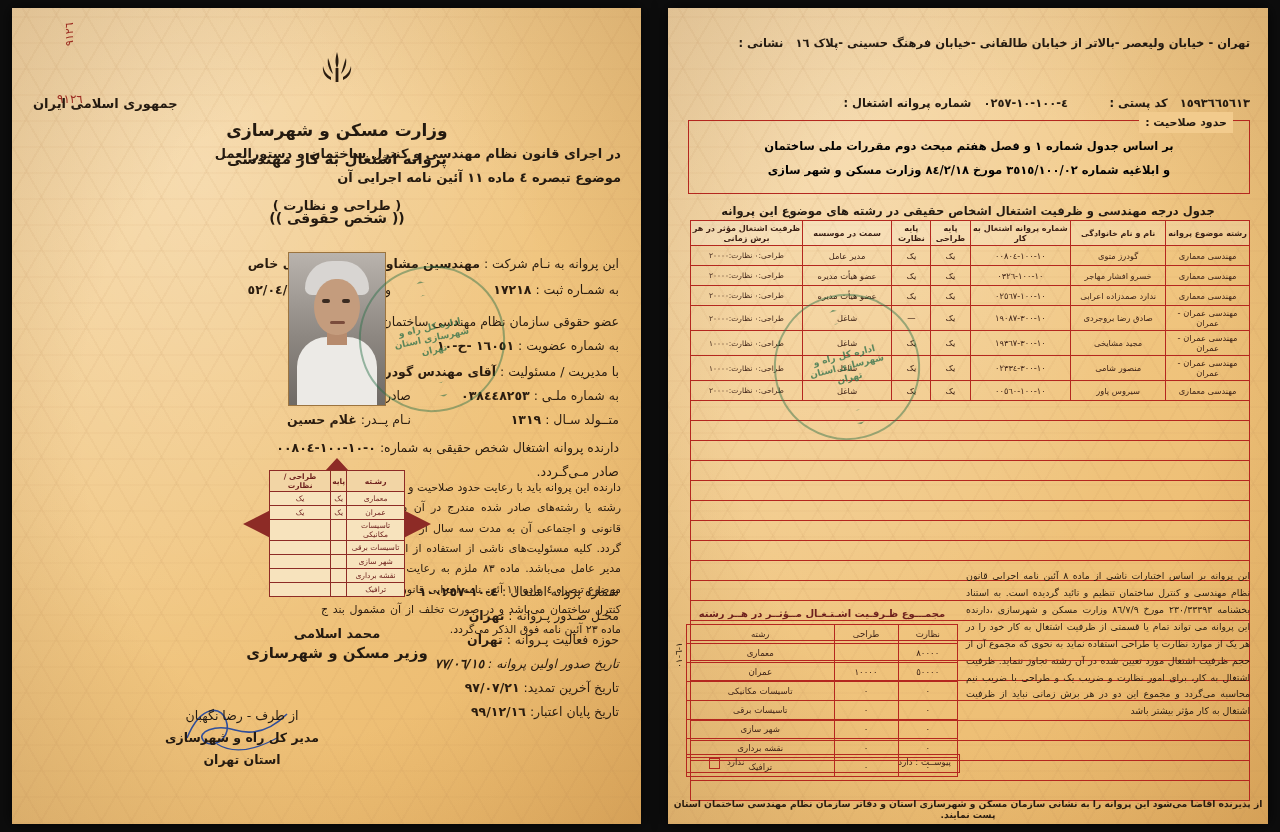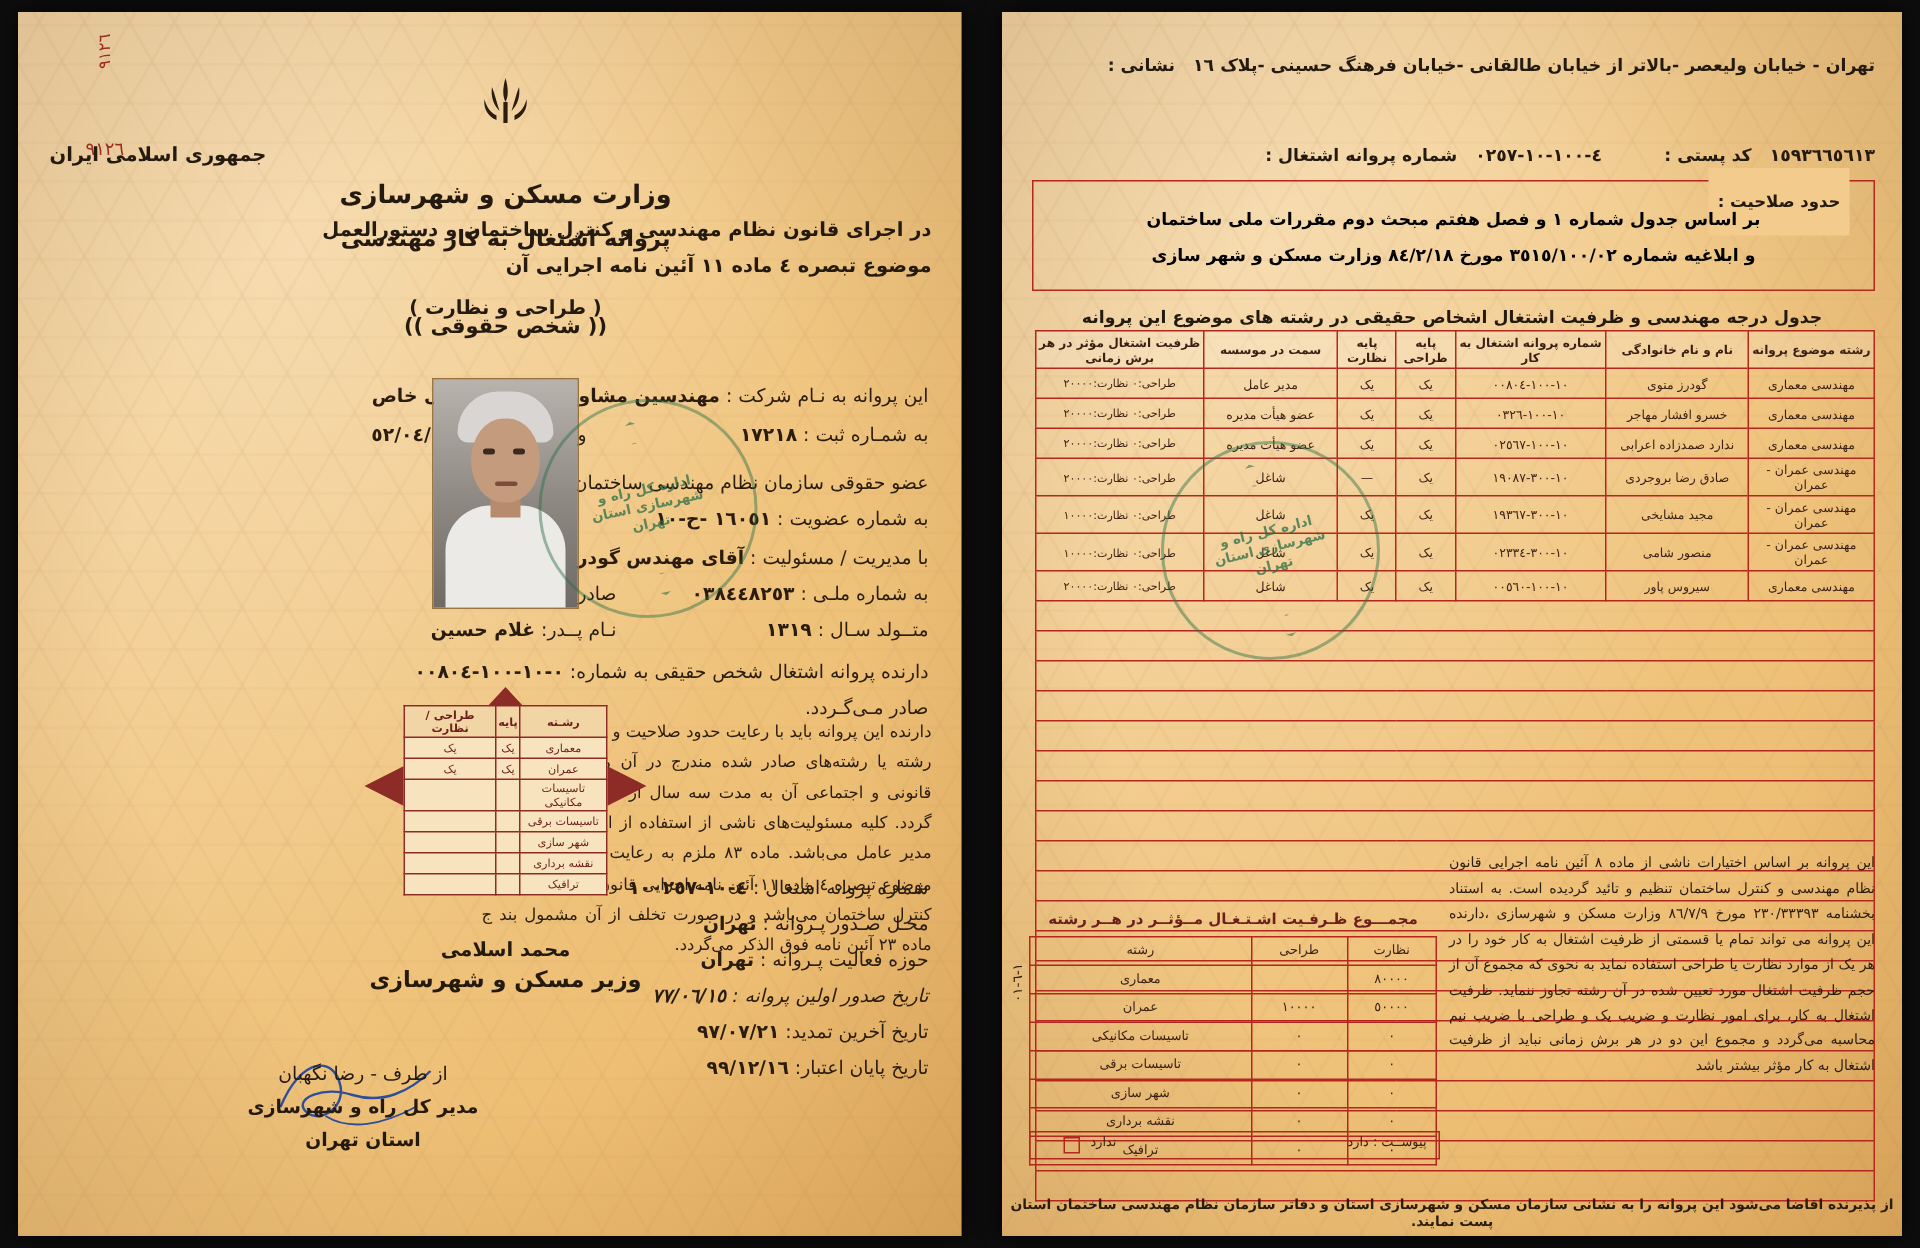--- a/index.html
+++ b/index.html
@@ -110,21 +110,21 @@
   #handnum{position:absolute;top:38px;left:30px;font-size:11px;color:#9c2b20;transform:rotate(-90deg);transform-origin:left top;}
   #handnum2{position:absolute;top:84px;left:24px;font-size:12px;color:#9c2b20;}
 
   
   .rt{position:absolute;color:#241a10;}
   #r-addr{top:28px;right:18px;font-size:11.5px;font-weight:bold;}
   #r-post{top:88px;right:18px;font-size:11.5px;font-weight:bold;}
   #r-permno{top:88px;right:200px;font-size:11.5px;font-weight:bold;}
 
   #scope-box{position:absolute;top:112px;right:18px;width:560px;height:72px;border:1.6px solid #b4271f;}
-  #scope-title{position:absolute;top:-9px;right:16px;background:#f2cb8d;padding:16px 6px;font-size:11px;font-weight:bold;color:#241a10;}
+  #scope-title{position:absolute;top:-9px;right:16px;background:#f2cb8d;padding:4px 6px;font-size:11px;font-weight:bold;color:#241a10;}
   #scope-l1{position:absolute;top:18px;right:0;left:0;text-align:center;font-size:11.5px;font-weight:bold;}
   #scope-l2{position:absolute;top:42px;right:0;left:0;text-align:center;font-size:11.5px;font-weight:bold;}
 
   #grid-title{top:196px;right:0;left:0;text-align:center;font-size:11.5px;font-weight:bold;}
 
   #main-table{position:absolute;top:212px;right:18px;width:560px;border-collapse:collapse;}
   #main-table th,#main-table td{border:1px solid #b4271f;font-size:8.3px;color:#3a1f14;text-align:center;padding:2px 1px;height:15px;}
   #main-table th{background:rgba(255,255,255,.18);font-weight:bold;font-size:8.1px;line-height:1.25;}
   #main-table td.two{font-size:7.4px;line-height:1.25;}
   #main-table tr.empty td{height:15px;}

